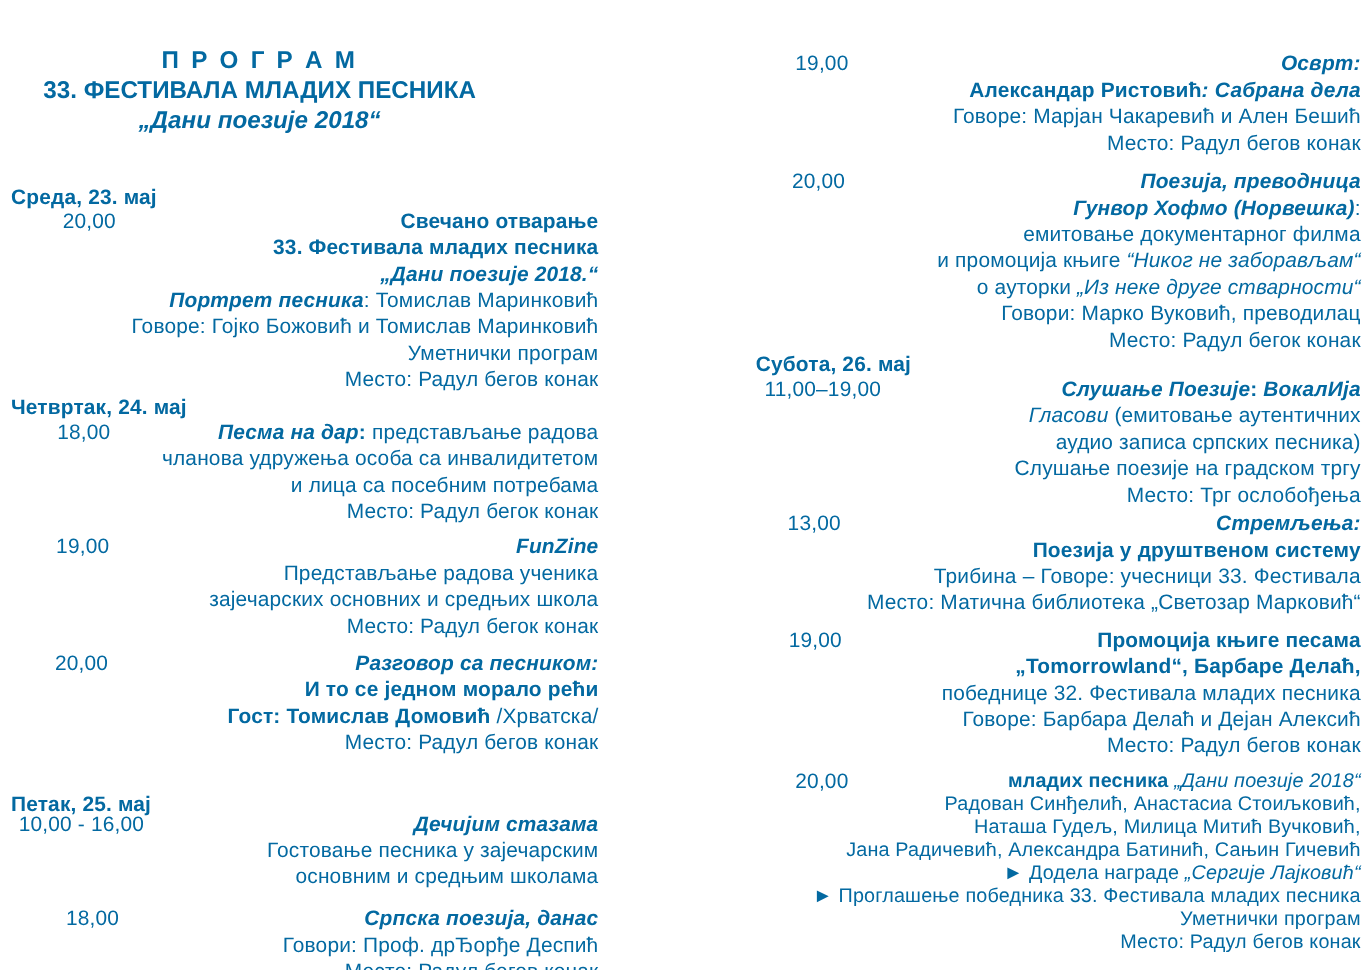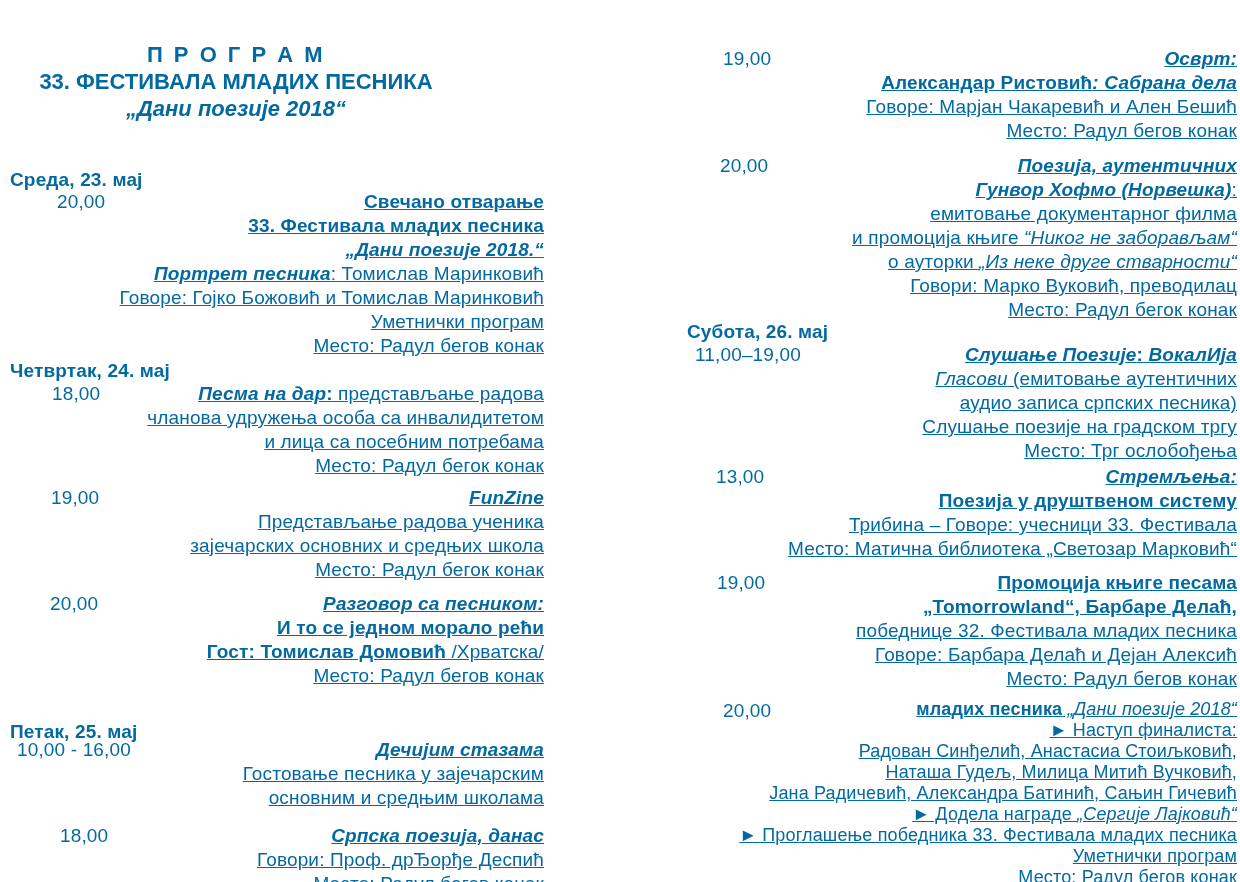--- a/index.html
+++ b/index.html
@@ -41,21 +41,20 @@
     font-weight: 700;
     font-size: 19px;
     line-height: 24px;
     white-space: nowrap;
     letter-spacing: 0.15px;
   }
   .event {
     position: absolute;
     left: 0;
     right: 0;
-    text-decoration: underline;
   }
   .event .time {
     position: absolute;
     top: 0;
     font-size: 19px;
     line-height: 24px;
     white-space: nowrap;
     letter-spacing: 0.15px;
   }
   .event .lines {
@@ -164,21 +163,21 @@
           <div class="line"><span class="seg-bi">Осврт:</span></div>
           <div class="line"><span class="seg-b">Александар Ристовић</span><span class="seg-bi">: Сабрана дела</span></div>
           <div class="line"><span class="seg-r">Говоре: Марјан Чакаревић и Ален Бешић</span></div>
           <div class="line"><span class="seg-r">Место: Радул бегов конак</span></div>
         </div>
     </div>
 
     <div class="event" style="top:126px">
       <span class="time" style="left:80px">20,00</span>
       <div class="lines">
-          <div class="line"><span class="seg-bi">Поезија, аутентичних</span></div>
+          <div class="line"><span class="seg-bi">Поезија, преводница</span></div>
           <div class="line"><span class="seg-bi">Гунвор Хофмо (Норвешка)</span><span class="seg-r">:</span></div>
           <div class="line"><span class="seg-r">емитовање документарног филма</span></div>
           <div class="line"><span class="seg-r">и промоција књиге </span><span class="seg-i">“Никог не заборављам“</span></div>
           <div class="line"><span class="seg-r">о ауторки </span><span class="seg-i">„Из неке друге стварности“</span></div>
           <div class="line"><span class="seg-r">Говори: Марко Вуковић, преводилац</span></div>
           <div class="line"><span class="seg-r">Место: Радул бегок конак</span></div>
         </div>
     </div>
 
     <div class="day" style="left:47px; top:292px">Субота, 26. мај</div>
@@ -212,21 +211,20 @@
           <div class="line"><span class="seg-r">победнице 32. Фестивала младих песника</span></div>
           <div class="line"><span class="seg-r">Говоре: Барбара Делаћ и Дејан Алексић</span></div>
           <div class="line"><span class="seg-r">Место: Радул бегов конак</span></div>
         </div>
     </div>
 
     <div class="event compact" style="top:671px">
       <span class="time" style="left:83px">20,00</span>
       <div class="lines">
           <div class="line"><span class="seg-b">младих песника</span><span class="seg-i"> „Дани поезије 2018“</span></div>
-          <div class="line"><span class="seg-r">► Наступ финалиста:</span></div>
           <div class="line"><span class="seg-r">Радован Синђелић, Анастасиа Стоиљковић,</span></div>
           <div class="line"><span class="seg-r">Наташа Гудељ, Милица Митић Вучковић,</span></div>
           <div class="line"><span class="seg-r">Јана Радичевић, Александра Батинић, Сањин Гичевић</span></div>
           <div class="line"><span class="seg-r">► Додела награде </span><span class="seg-i">„Сергије Лајковић“</span></div>
           <div class="line"><span class="seg-r">► Проглашење победника 33. Фестивала младих песника</span></div>
           <div class="line"><span class="seg-r">Уметнички програм</span></div>
           <div class="line"><span class="seg-r">Место: Радул бегов конак</span></div>
         </div>
     </div>
 

